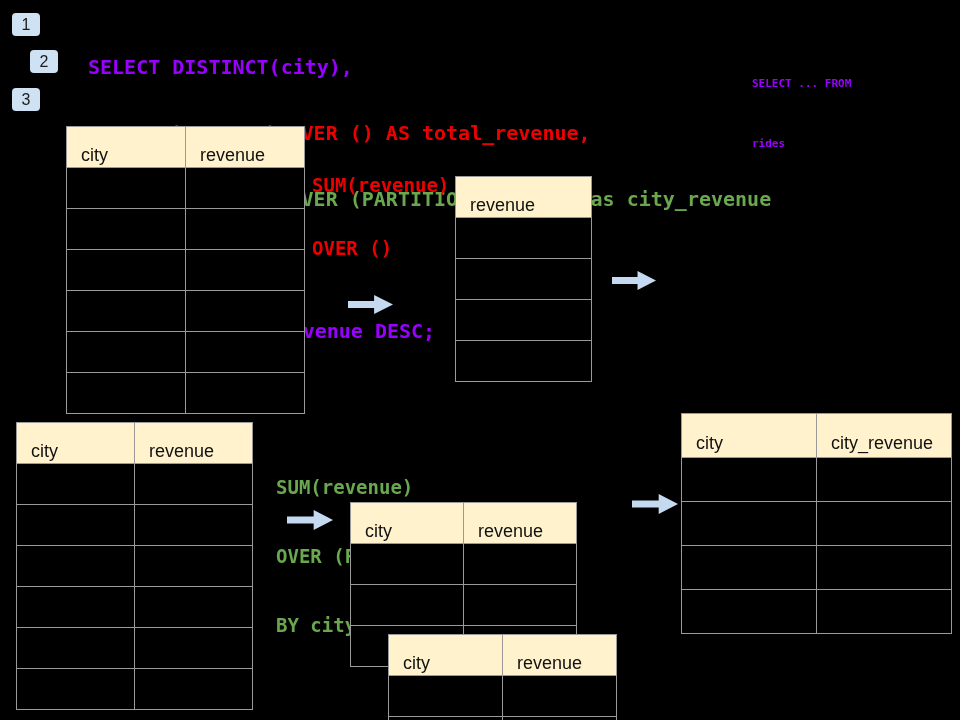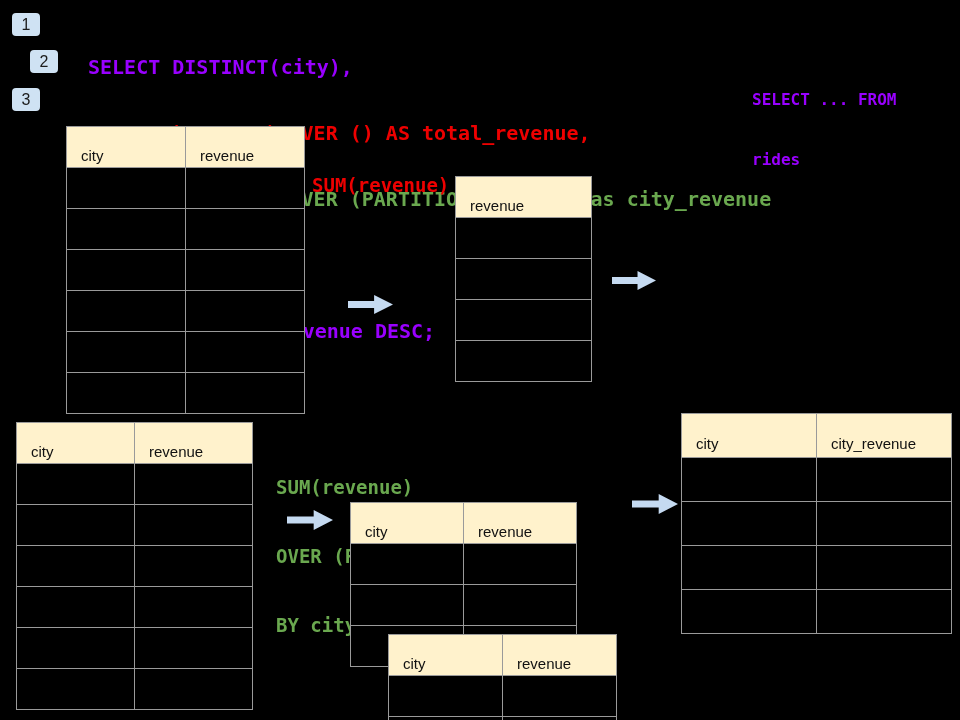--- a/index.html
+++ b/index.html
@@ -27,33 +27,33 @@
     font-family:"DejaVu Sans Mono", monospace;
     font-weight:bold; white-space:pre;
   }
   .sql-block { left:88px; top:12px; font-size:20px; line-height:22px; }
   .indent-sum { padding-left:45px; }
   .indent-from { padding-left:22px; }
   .c-purple { color:#9900FF; }
   .c-red    { color:#EE0000; }
   .c-green  { color:#6AA84F; }
 
-  .side-note { left:752px; top:50px; font-size:16px; line-height:20px; }
+  .side-note { left:752px; top:34px; font-size:11px; line-height:20px; }
   .ann-total { left:312px; top:133px; font-size:19px; line-height:21px; }
   .ann-partition { left:276px; top:430px; font-size:19px; line-height:23px; }
 
   
   table {
     position:absolute; border-collapse:collapse;
     background:#000; table-layout:fixed;
   }
   th, td { border:1px solid #9a9a9a; }
   th {
     background:#FFF2CC; color:#111;
-    font-weight:normal; font-size:15px; text-align:left;
+    font-weight:normal; font-size:18px; text-align:left;
     padding:16px 0 0 14px;
   }
   .tbl-source-top      { left:66px;  top:126px; width:239px; }
   .tbl-source-top tr      { height:41px; }
   .tbl-total           { left:455px; top:176px; width:137px; }
   .tbl-total tr           { height:41px; }
   .tbl-source-bottom   { left:16px;  top:422px; width:237px; }
   .tbl-source-bottom tr   { height:41px; }
   .tbl-partition-mid   { left:350px; top:502px; width:227px; z-index:2; }
   .tbl-partition-mid tr   { height:41px; }
@@ -89,20 +89,21 @@
     <div class="c-purple indent-from">ORDER by city_revenue DESC;</div>
   </div>
 
   <div class="code side-note c-purple">
     <div>SELECT ... FROM</div>
     <div>rides</div>
   </div>
 
   <div class="code ann-total c-red">
     <div>SUM(revenue)</div>
+    <div>OVER ()</div>
   </div>
 
   <div class="code ann-partition c-green">
     <div>SUM(revenue)</div>
     <div>OVER (PARTITION</div>
     <div>BY city)</div>
   </div>
 
   <table class="tbl-source-top">
       <thead>

